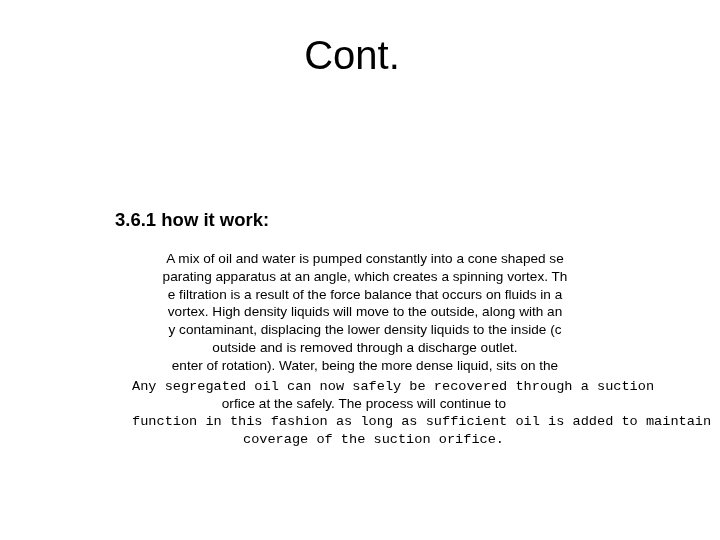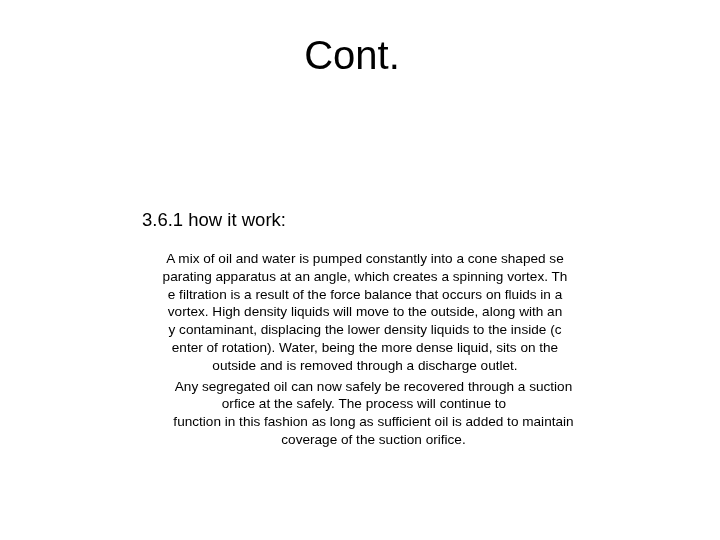--- a/index.html
+++ b/index.html
@@ -29,24 +29,23 @@
       text-align: center;
       font-size: 40px;
       line-height: 50px;
       font-weight: normal;
     }
     .subheading {
       position: absolute;
       left: 115px;
       top: 208px;
       font-size: 18.5px;
-      font-weight: normal;
+      font-weight: bold;
       line-height: 24px;
       white-space: nowrap;
-      margin-left: 27px;
     }
     .body-lines {
       position: absolute;
       left: 115px;
       top: 250px;
       width: 500px;
     }
     .line {
       display: block;
       font-size: 13.6px;
@@ -55,36 +54,37 @@
       text-align: center;
     }
     .line.gap-before {
       margin-top: 3px;
     }
     .line.indent-left {
       margin-left: -2px;
     }
     .line.indent-1 {
       margin-left: 17px;
+      font-family: Liberation Mono, monospace;
     }
   </style>
 </head>
 <body>
 
 <div class="slide">
   <div class="title">Cont.</div>
 
   <div class="subheading">3.6.1 how it work:</div>
 
   <div class="body-lines">
     <span class="line">A mix of oil and water is pumped constantly into a cone shaped se</span>
     <span class="line">parating apparatus at an angle, which creates a spinning vortex. Th</span>
     <span class="line">e filtration is a result of the force balance that occurs on fluids in a</span>
     <span class="line">vortex. High density liquids will move to the outside, along with an</span>
     <span class="line">y contaminant, displacing the lower density liquids to the inside (c</span>
+    <span class="line">outside and is removed through a discharge outlet.</span>
     <span class="line">enter of rotation). Water, being the more dense liquid, sits on the</span>
-    <span class="line">outside and is removed through a discharge outlet.</span>
     <span class="line gap-before indent-1">Any segregated oil can now safely be recovered through a suction</span>
     <span class="line indent-left">orfice at the safely. The process will continue to</span>
     <span class="line indent-1">function in this fashion as long as sufficient oil is added to maintain</span>
     <span class="line indent-1">coverage of the suction  orifice.</span>
   </div>
 </div>
 
 </body></html>

